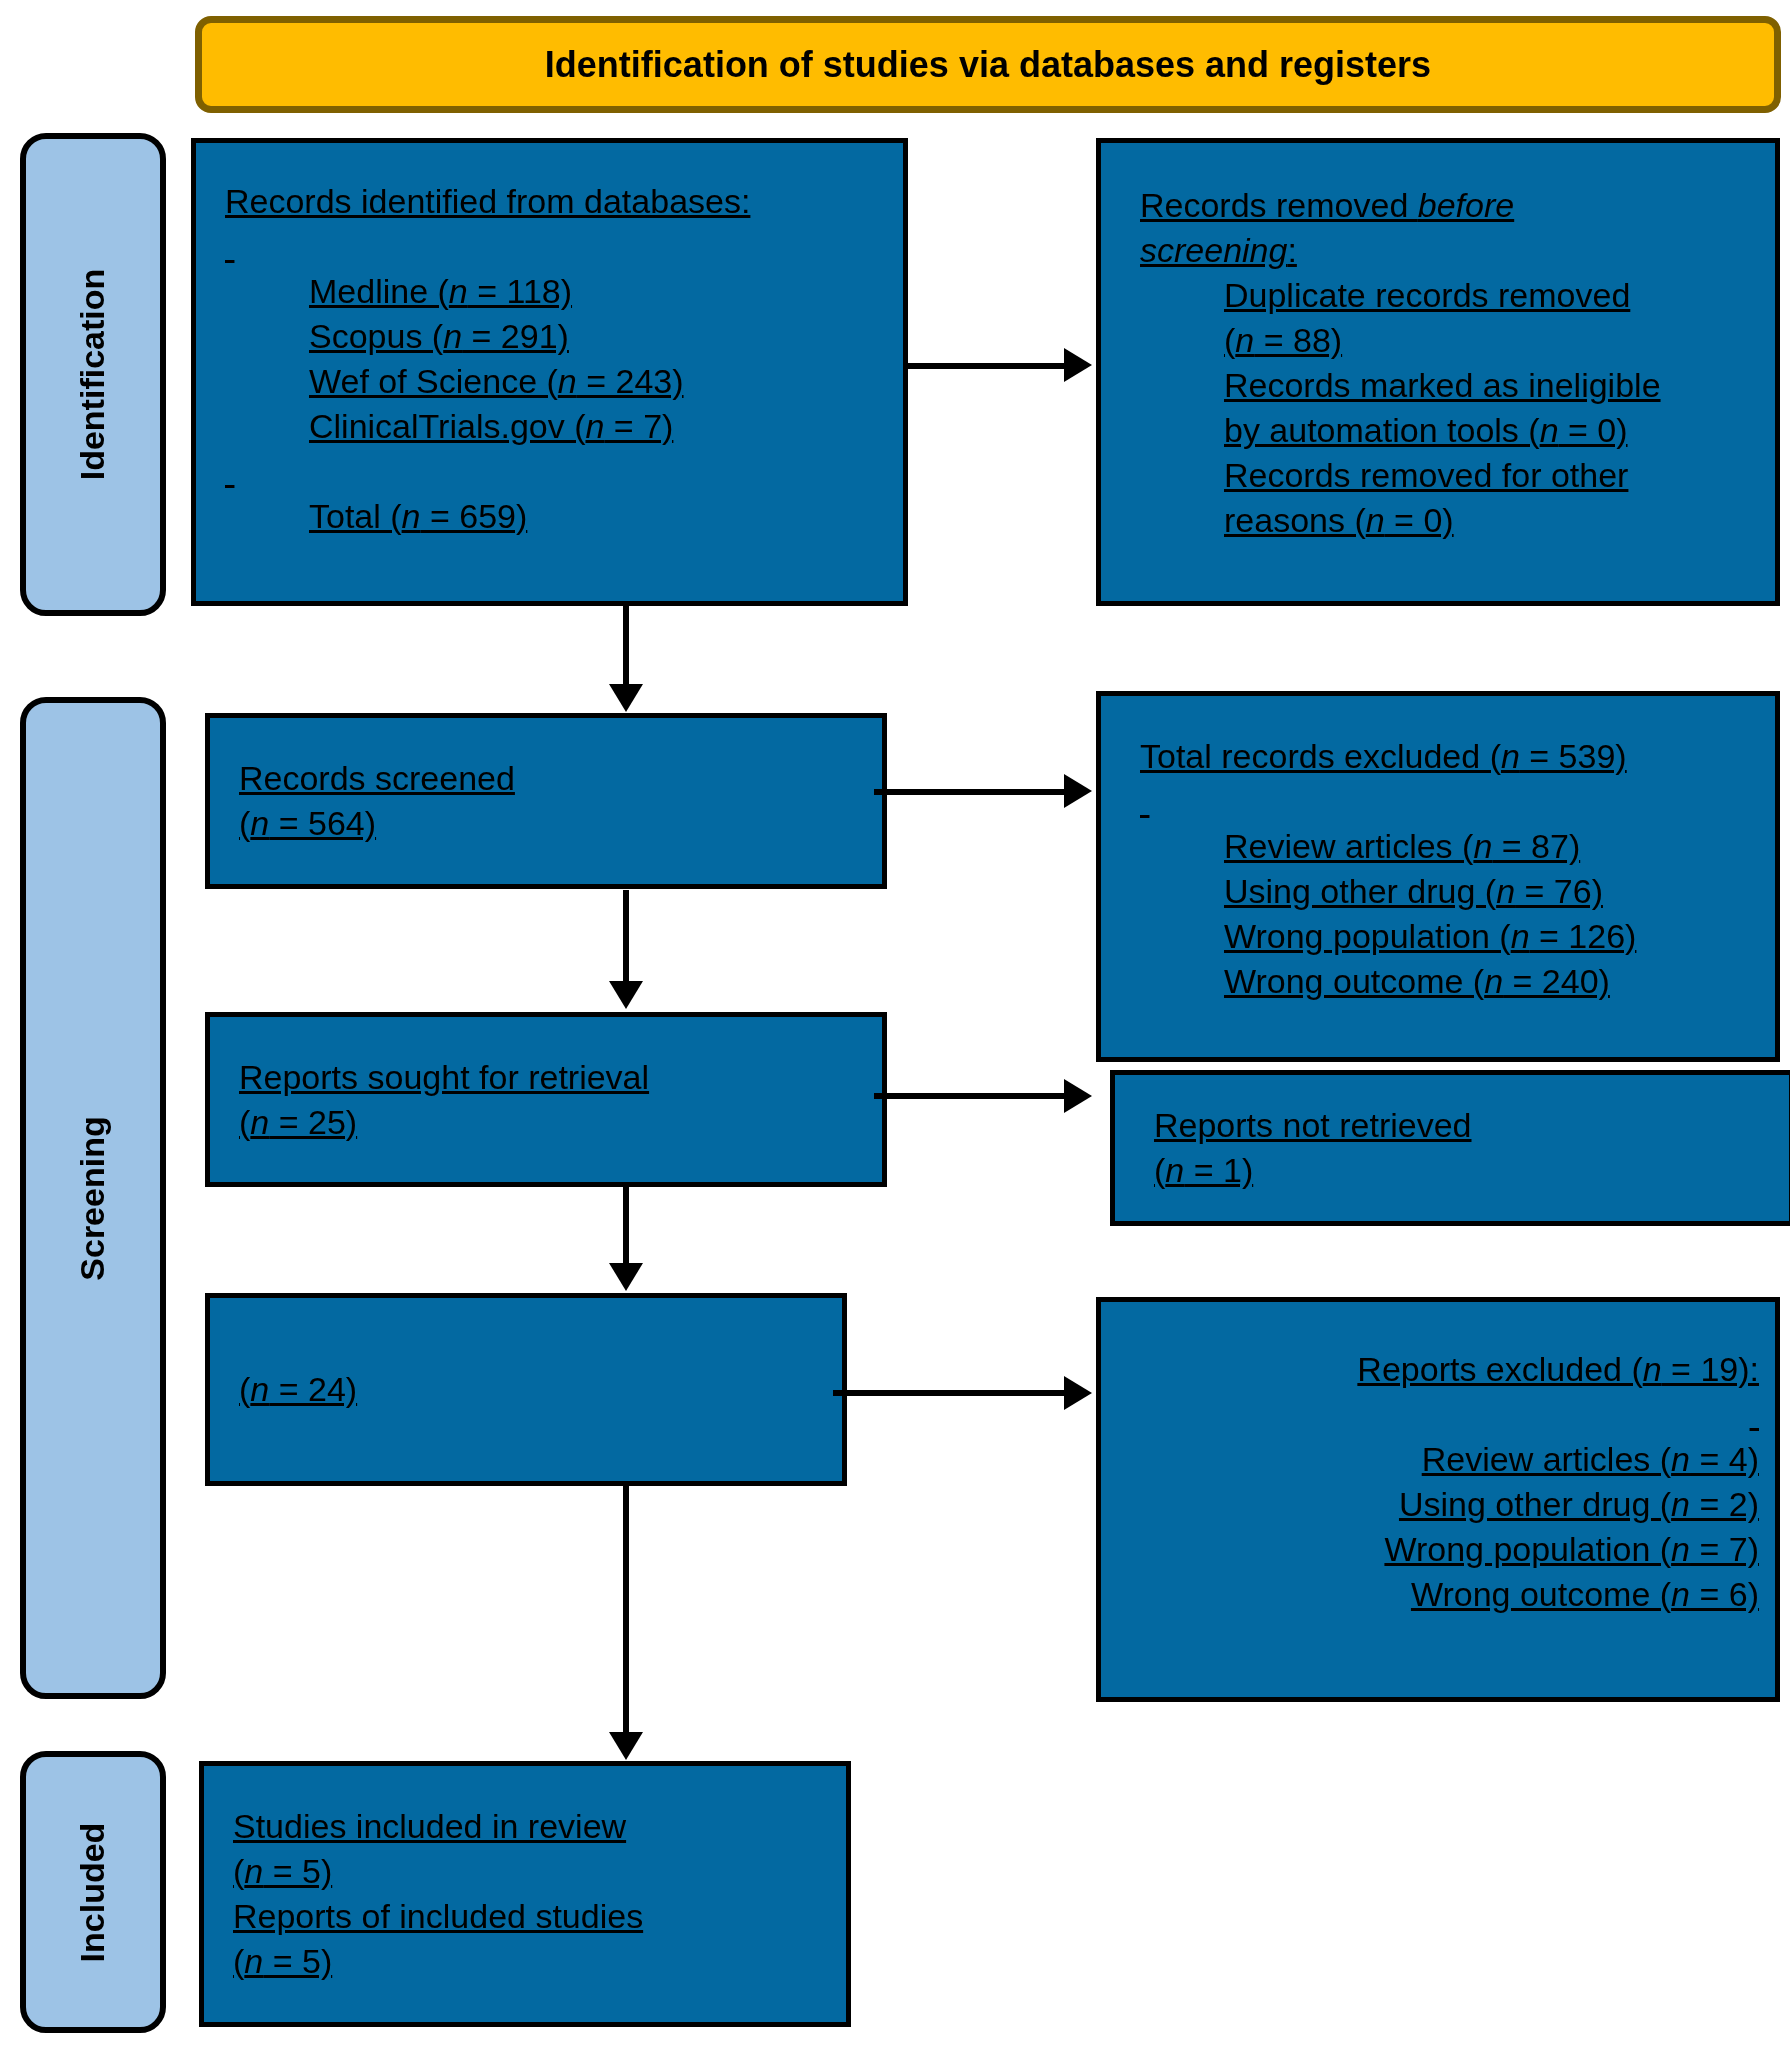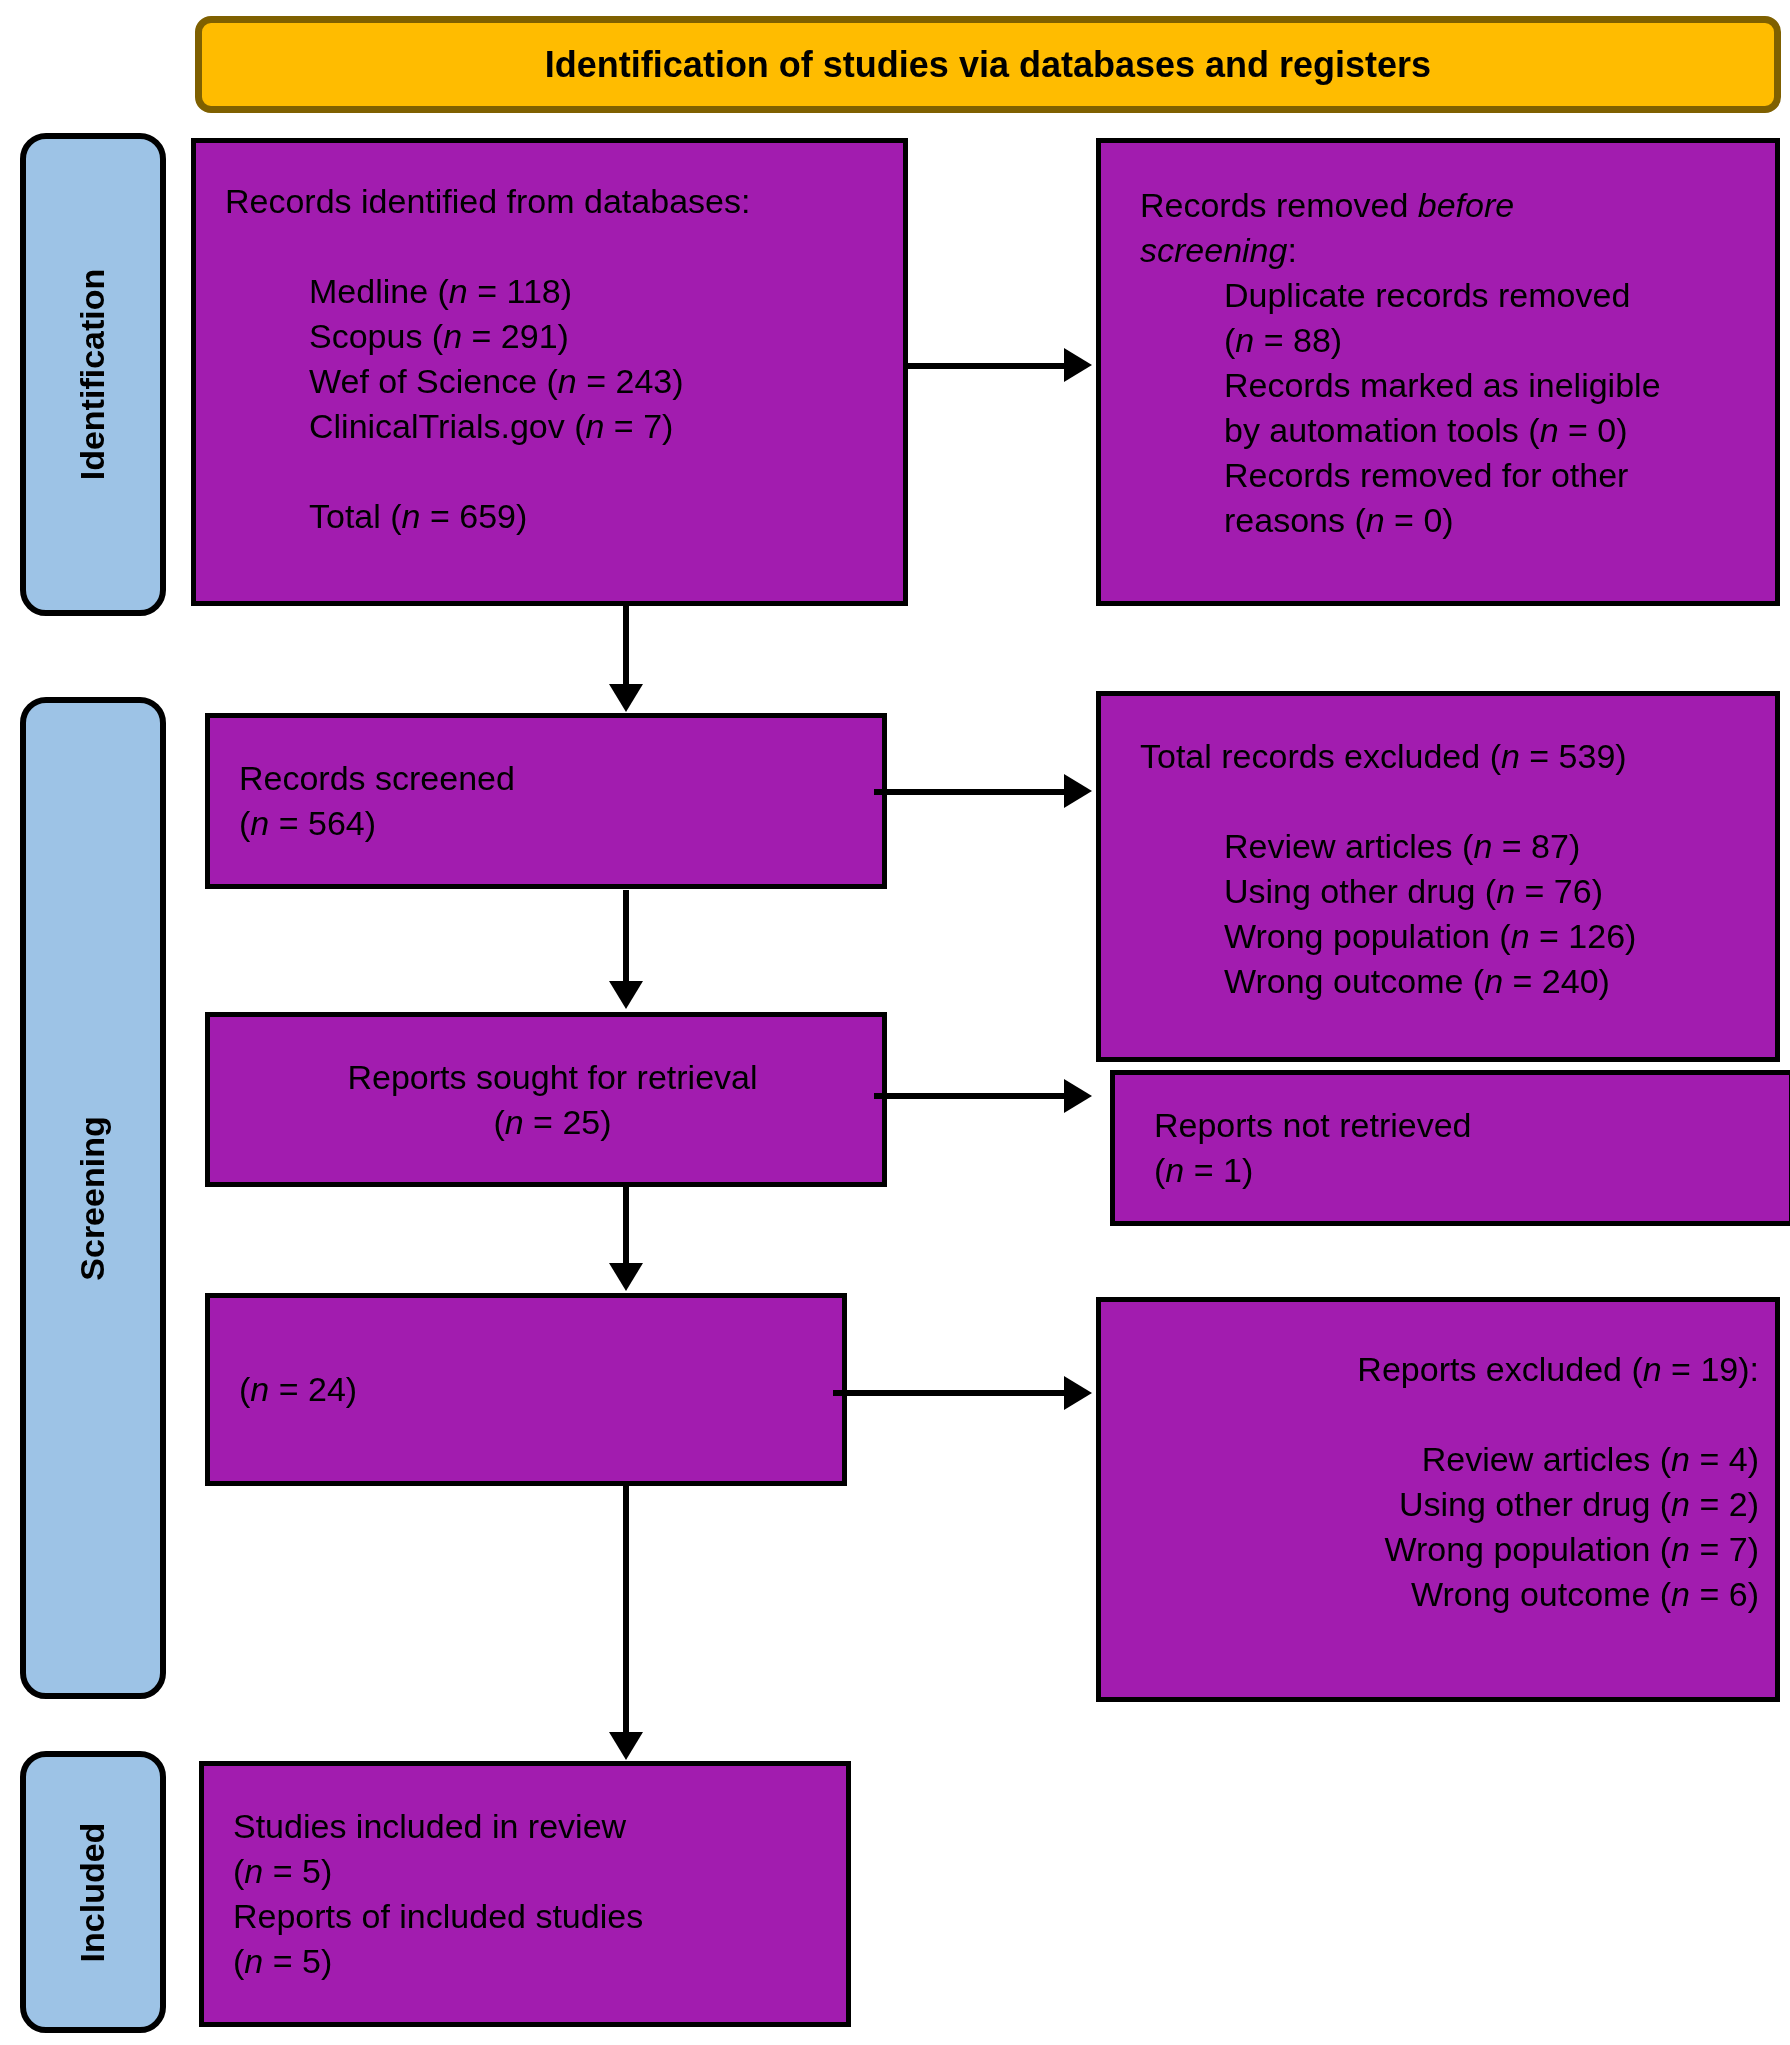--- a/index.html
+++ b/index.html
@@ -13,22 +13,22 @@
           display:flex;align-items:center;justify-content:center;}
   .banner span{font-size:36px;font-weight:bold;}
 
   
   .stage{position:absolute;left:19.5px;width:146px;box-sizing:border-box;
          background:var(--stage-fill,#9DC3E6);border:6.5px solid #000;border-radius:26px;
          display:flex;align-items:center;justify-content:center;overflow:hidden;}
   .stage span{transform:rotate(-90deg);white-space:nowrap;font-size:34px;font-weight:bold;}
 
   
-  .box{position:absolute;box-sizing:border-box;background:#a21caf;border:5.8px solid #000;
-       display:flex;flex-direction:column;}
+  .box{position:absolute;box-sizing:border-box;background:#0369a1;border:5.8px solid #000;
+       display:flex;flex-direction:column;text-decoration:underline;}
   .box .content{font-size:34px;line-height:45px;}
   .pad{padding:36px 16px 0 29px;}
   .pad-r1{padding:40px 16px 0 39px;}
   .pad-r2{padding:38px 16px 0 39px;}
   .pad-r4{padding:45px 16px 0 39px;}
   .vcenter{justify-content:center;margin-left:14px;}
   .vcenter .content{padding:0 16px 0 29px;}
   .vcenter .content.rside{padding-left:39px;}
   .line{white-space:nowrap;}
   .line.ind{padding-left:84px;}
@@ -76,21 +76,21 @@
       </div>
   </div>
 
   <div class="box vcenter" style="left:191px;top:713px;width:682px;height:176px;">
     <div class="content">
         <div class="line">Records screened</div>
         <div class="line">(<i>n</i> = 564)</div>
       </div>
   </div>
 
-  <div class="box vcenter" style="left:191px;top:1012px;width:682px;height:175px;text-align:center;">
+  <div class="box vcenter" style="left:191px;top:1012px;width:682px;height:175px;">
     <div class="content">
         <div class="line">Reports sought for retrieval</div>
         <div class="line">(<i>n</i> = 25)</div>
       </div>
   </div>
 
   <div class="box vcenter" style="left:191px;top:1293px;width:642px;height:193px;">
     <div class="content">
         <div class="line">(<i>n</i> = 24)</div>
       </div>

